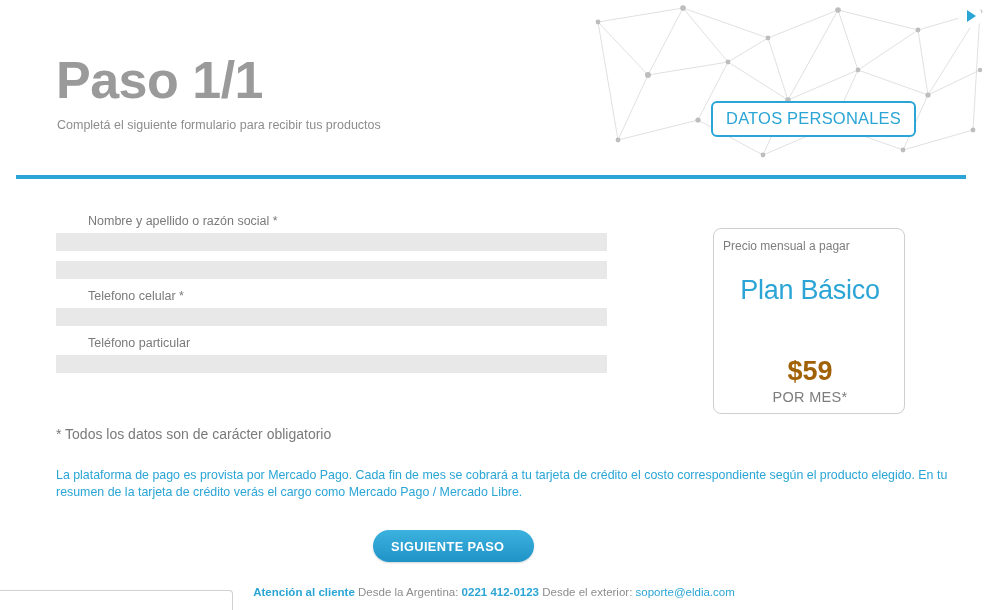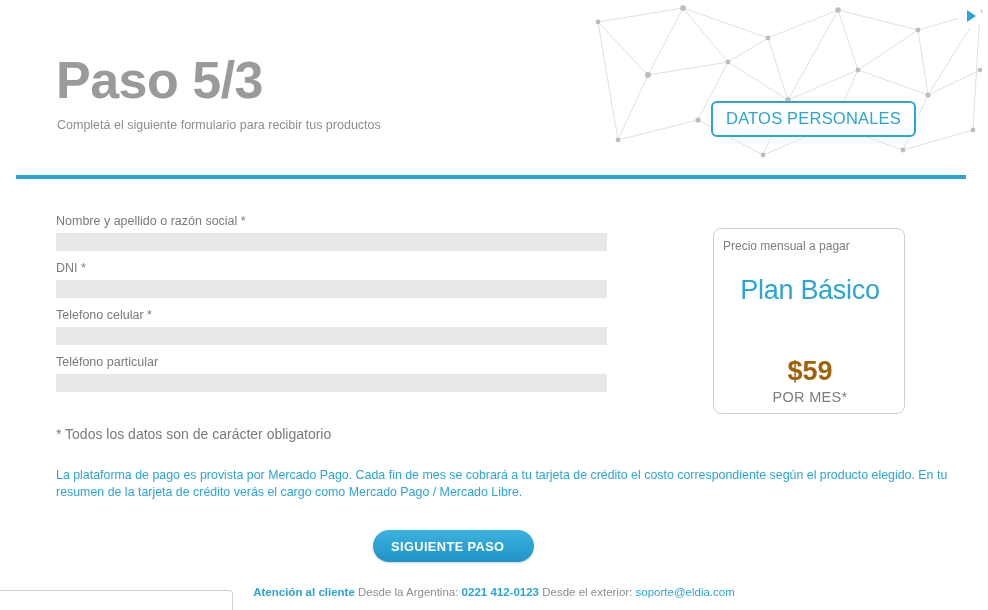--- a/index.html
+++ b/index.html
@@ -90,20 +90,21 @@
     left: 56px;
     top: 214px;
     width: 560px;
   }
   .field { margin-bottom: 10px; }
   .field-label {
     font-size: 12.5px;
     color: #7a7a7a;
     margin-bottom: 5px;
     display: block;
+    margin-left: 32px;
   }
   .field-input {
     display: block;
     width: 551px;
     height: 18px;
     background: #e8e8e8;
     border: none;
     outline: none;
     font-size: 12px;
     color: #444;
@@ -297,35 +298,34 @@
       <circle cx="30" cy="140" r="2.4"></circle>
         <circle cx="110" cy="120" r="2.6"></circle>
       <circle cx="175" cy="155" r="2.4"></circle>
         <circle cx="245" cy="125" r="2.6"></circle>
       <circle cx="315" cy="150" r="2.4"></circle>
         <circle cx="385" cy="130" r="2.4"></circle>
     </g>
   </svg>
 
   <div class="header">
-    <div class="step-title">Paso 5/3</div>
+    <div class="step-title">Paso 1/1</div>
     <div class="step-sub">Completá el siguiente formulario para recibir tus productos</div>
     <div class="badge">DATOS PERSONALES</div>
   </div>
   <div class="rule"></div>
 
   <div class="form-area">
 
     <div class="field">
       <label class="field-label">Nombre y apellido o razón social *</label>
       <input class="field-input" type="text" placeholder="" style="">
     </div>
 
     <div class="field">
-      <label class="field-label">DNI *</label>
       <input class="field-input" type="text" placeholder="" style="">
     </div>
 
     <div class="field">
       <label class="field-label">Telefono celular *</label>
       <input class="field-input" type="text" placeholder="" style="">
     </div>
 
     <div class="field">
       <label class="field-label">Teléfono particular</label>

